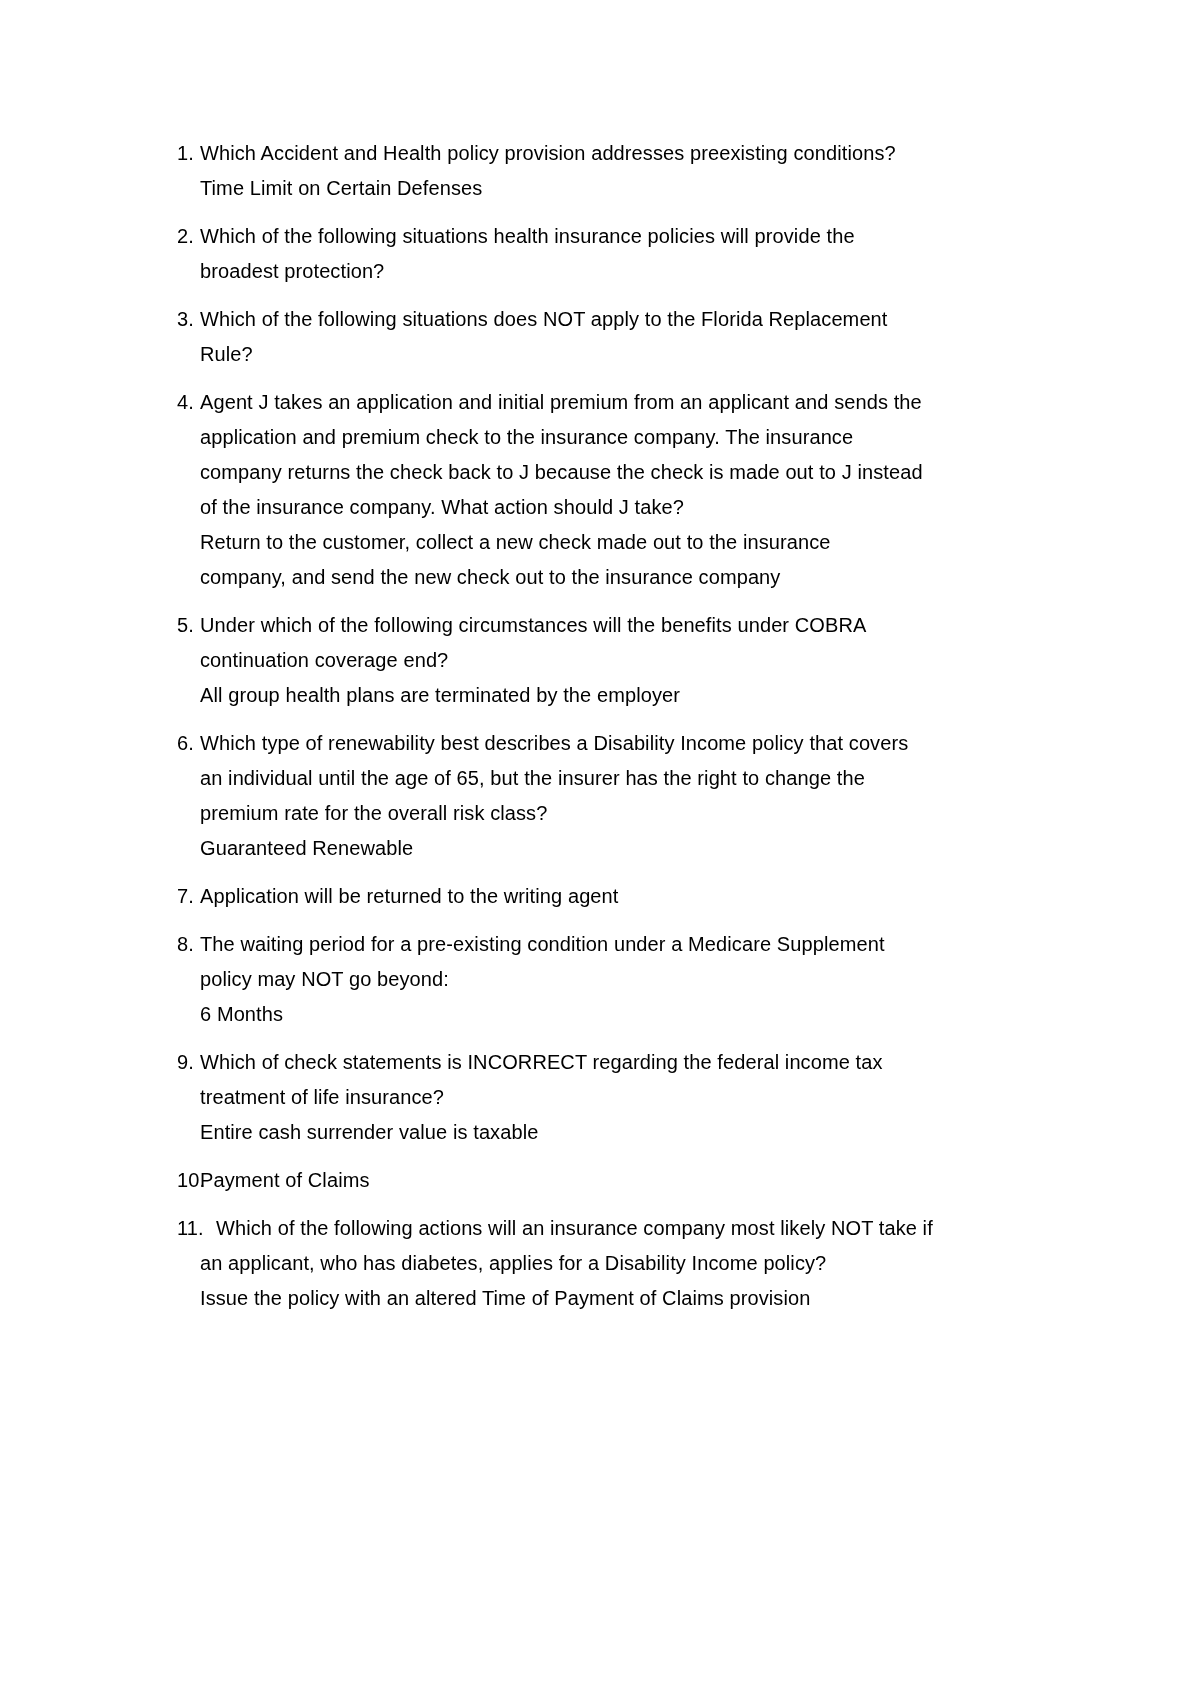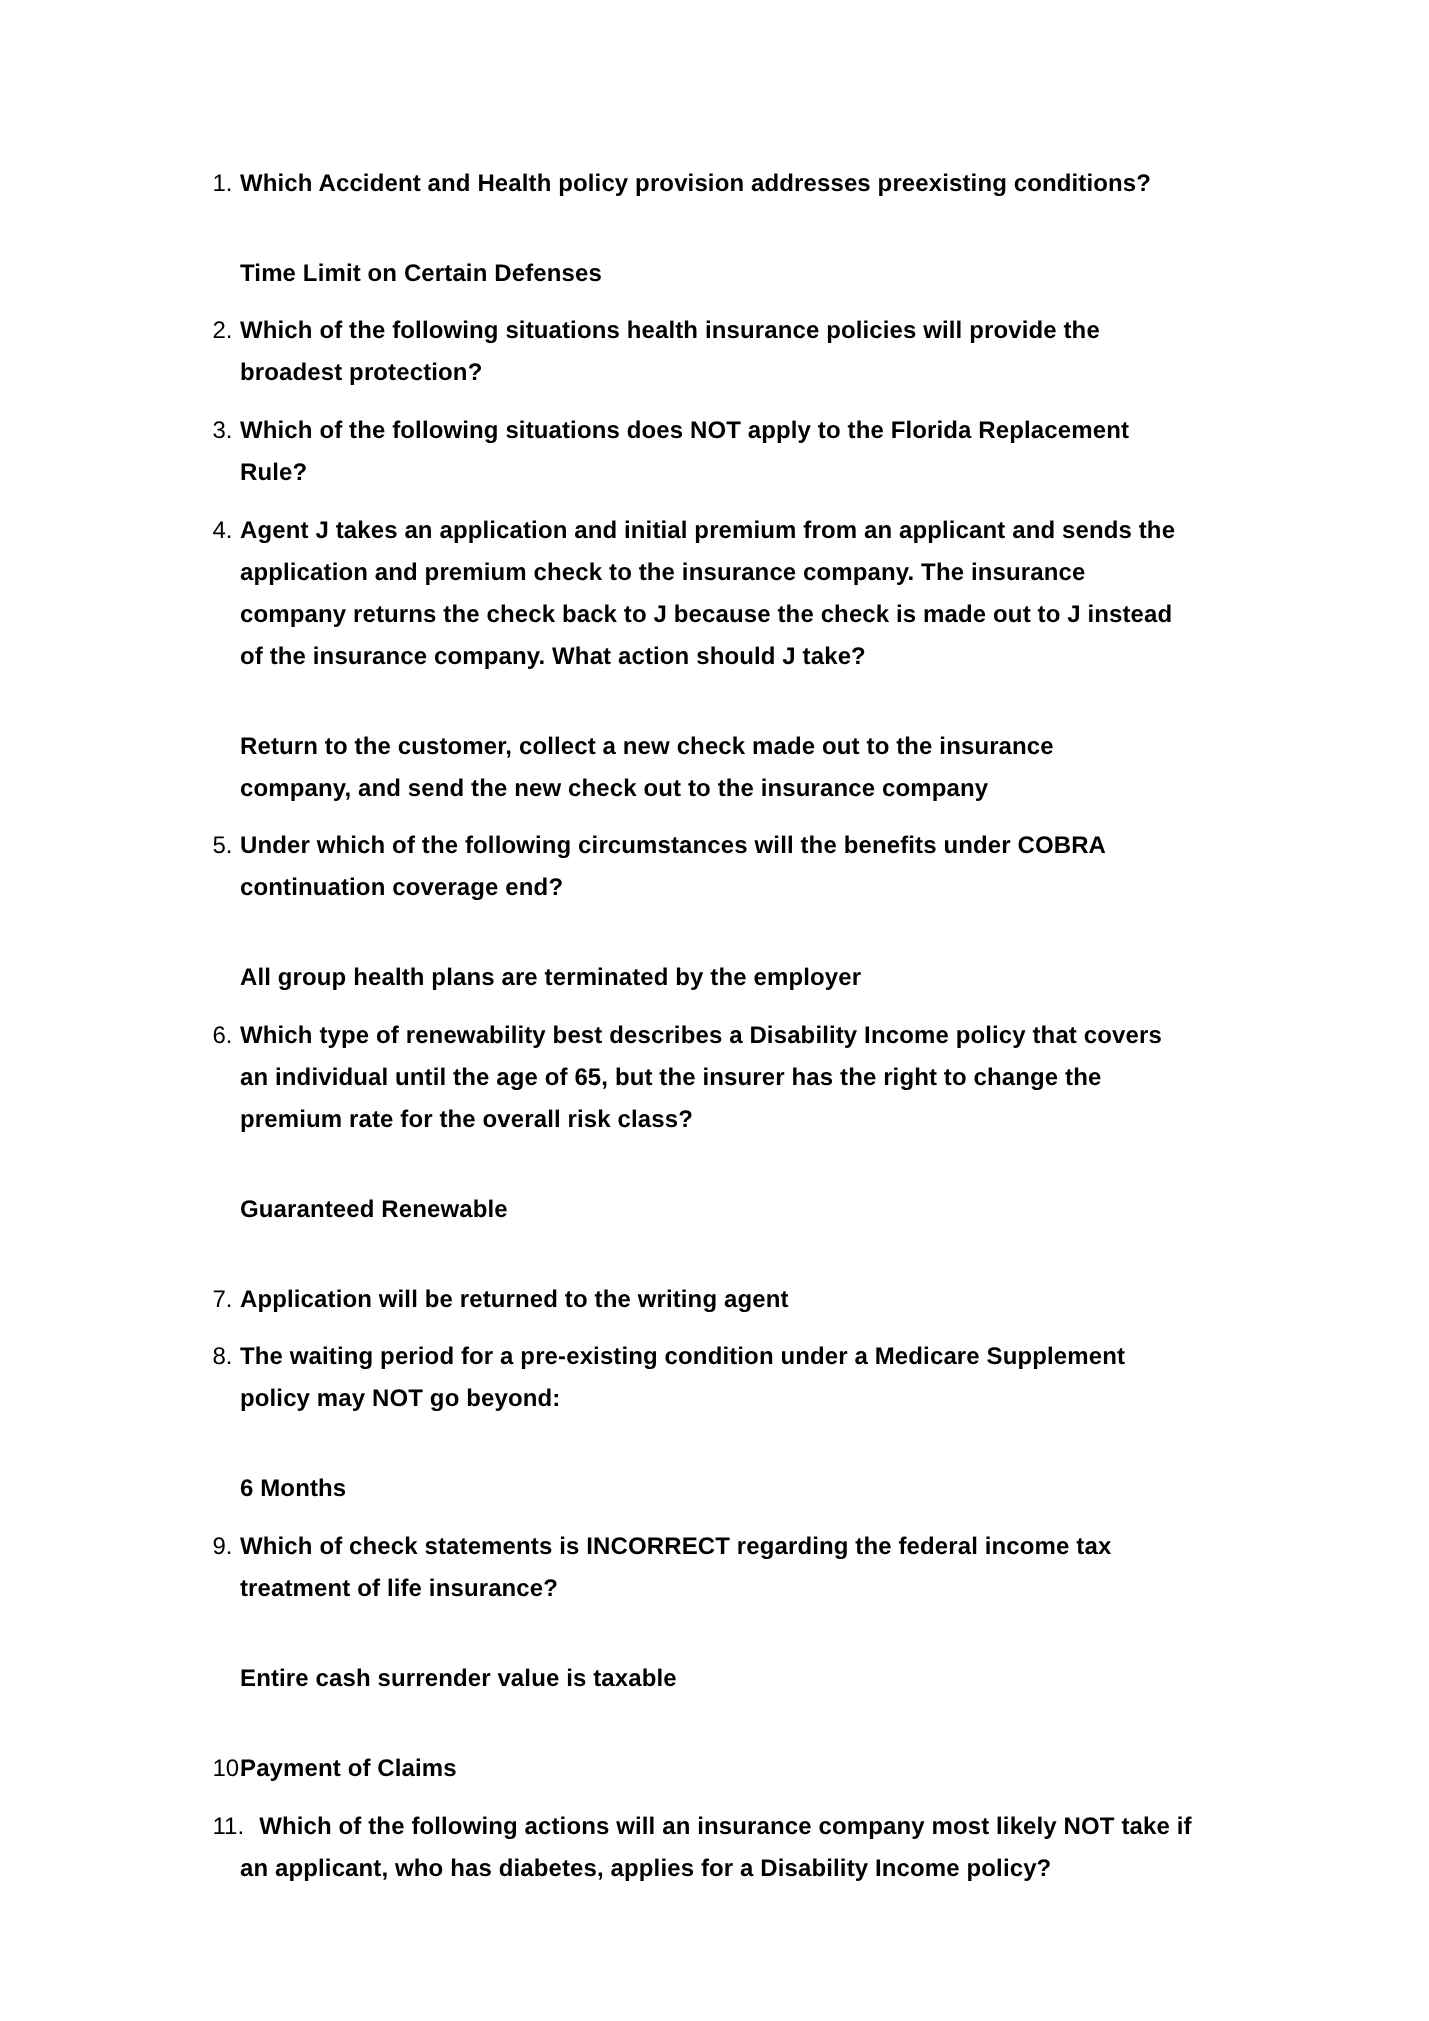--- a/index.html
+++ b/index.html
@@ -32,26 +32,25 @@
     letter-spacing: 0.1px;
   }
   .num {
     position: absolute;
     left: 177px;
     top: 0;
     white-space: nowrap;
   }
   .question {
     white-space: pre-line;
-    font-weight: 700;
+    font-weight: 400;
   }
   .answer {
     white-space: pre-line;
-    font-weight: 700;
-    margin-top: 40px;
+    font-weight: 400;
   }
   .item.wide .question {
     text-indent: 16px;
   }
 </style>
 </head>
 <body>
 
 <div class="page">
   <div class="qa-list">
@@ -120,16 +119,17 @@
 
     <div class="item wide">
       <span class="num">10.</span>
       <div class="answer">Payment of Claims</div>
     </div>
 
     <div class="item wide">
       <span class="num">11.</span>
       <div class="question">Which of the following actions will an insurance company most likely NOT take if
 an applicant, who has diabetes, applies for a Disability Income policy?</div>
+      <div class="answer">Issue the policy with an altered Time of Payment of Claims provision</div>
     </div>
 
   </div>
 </div>
 
 </body></html>

